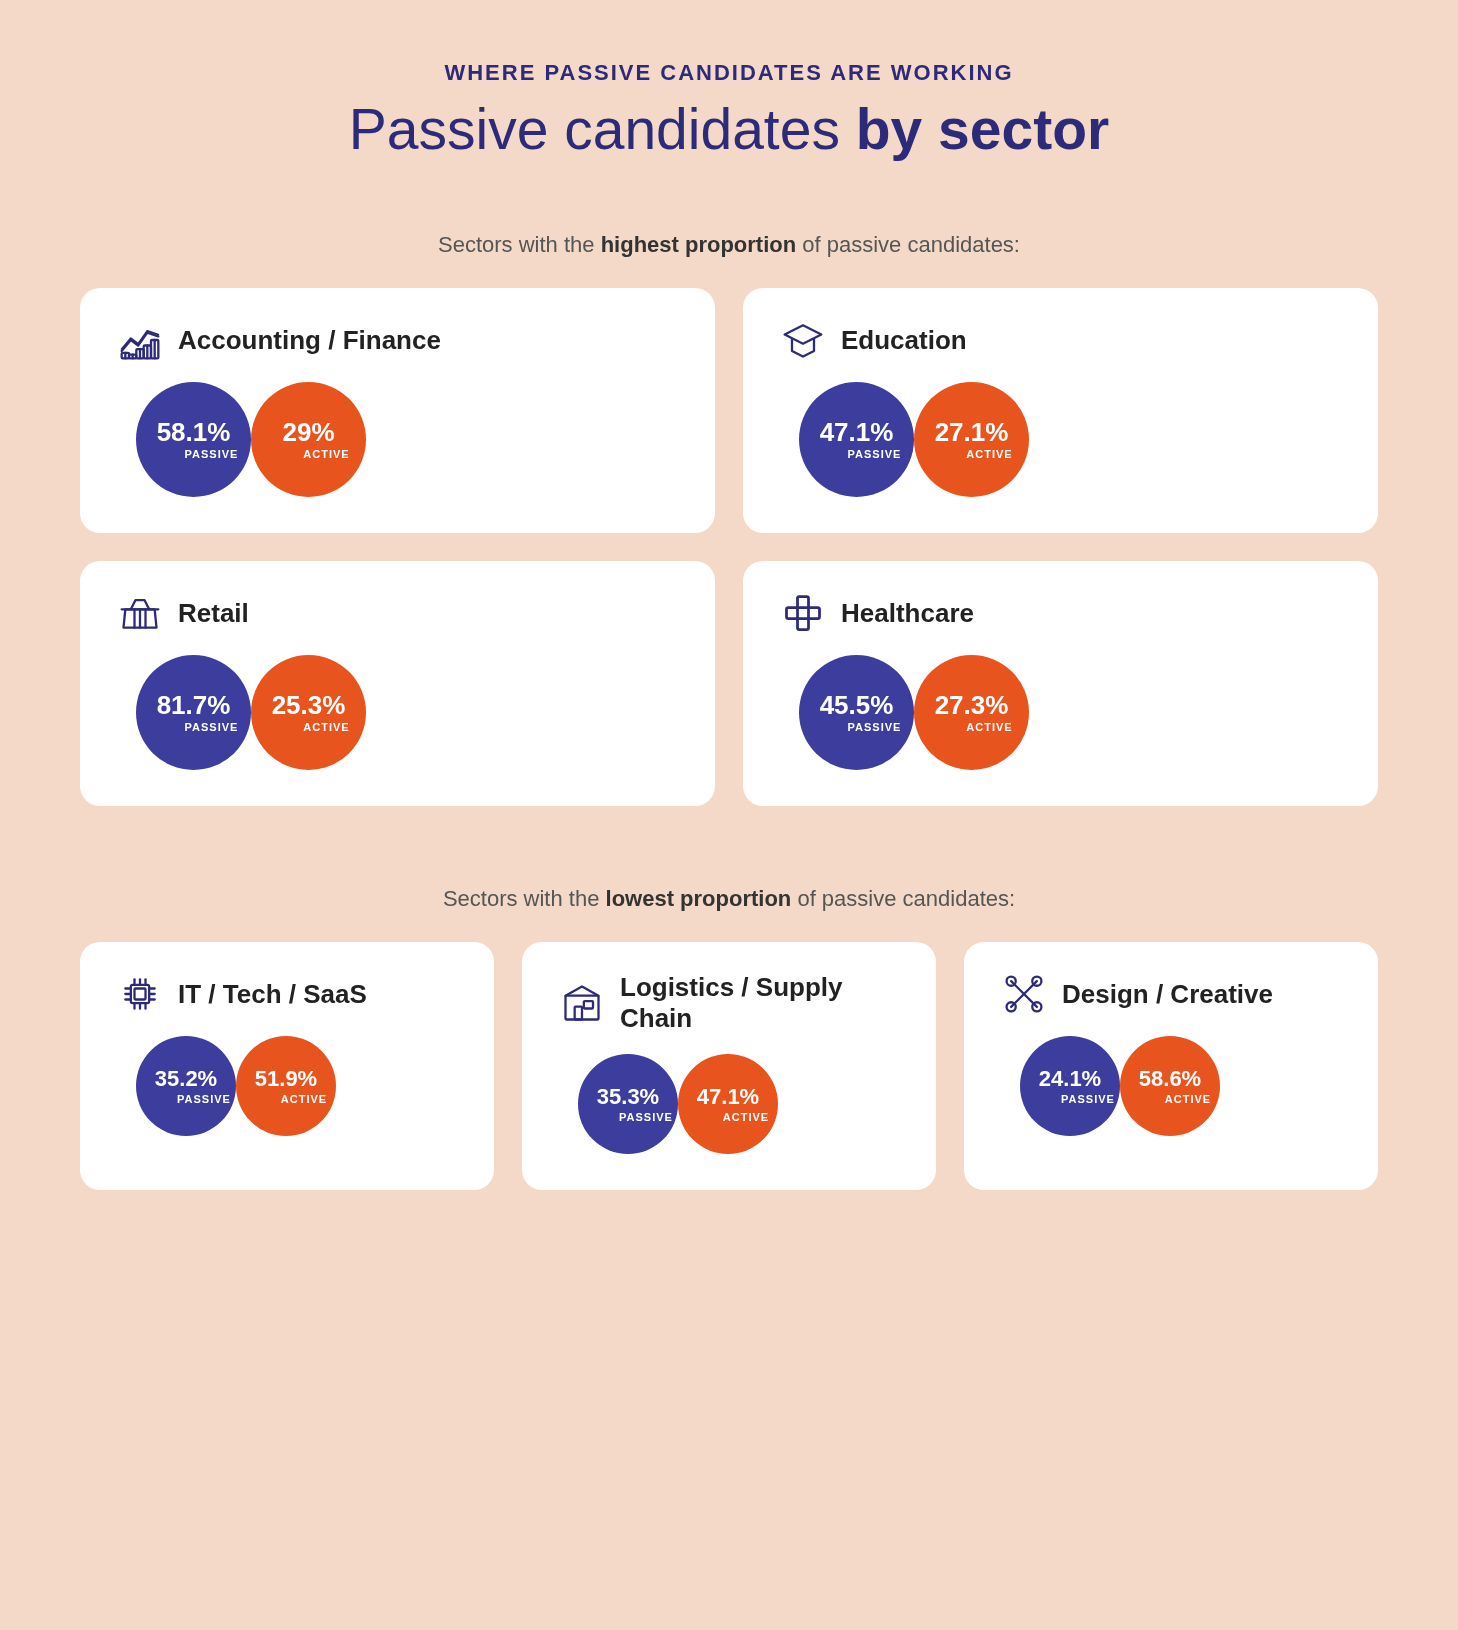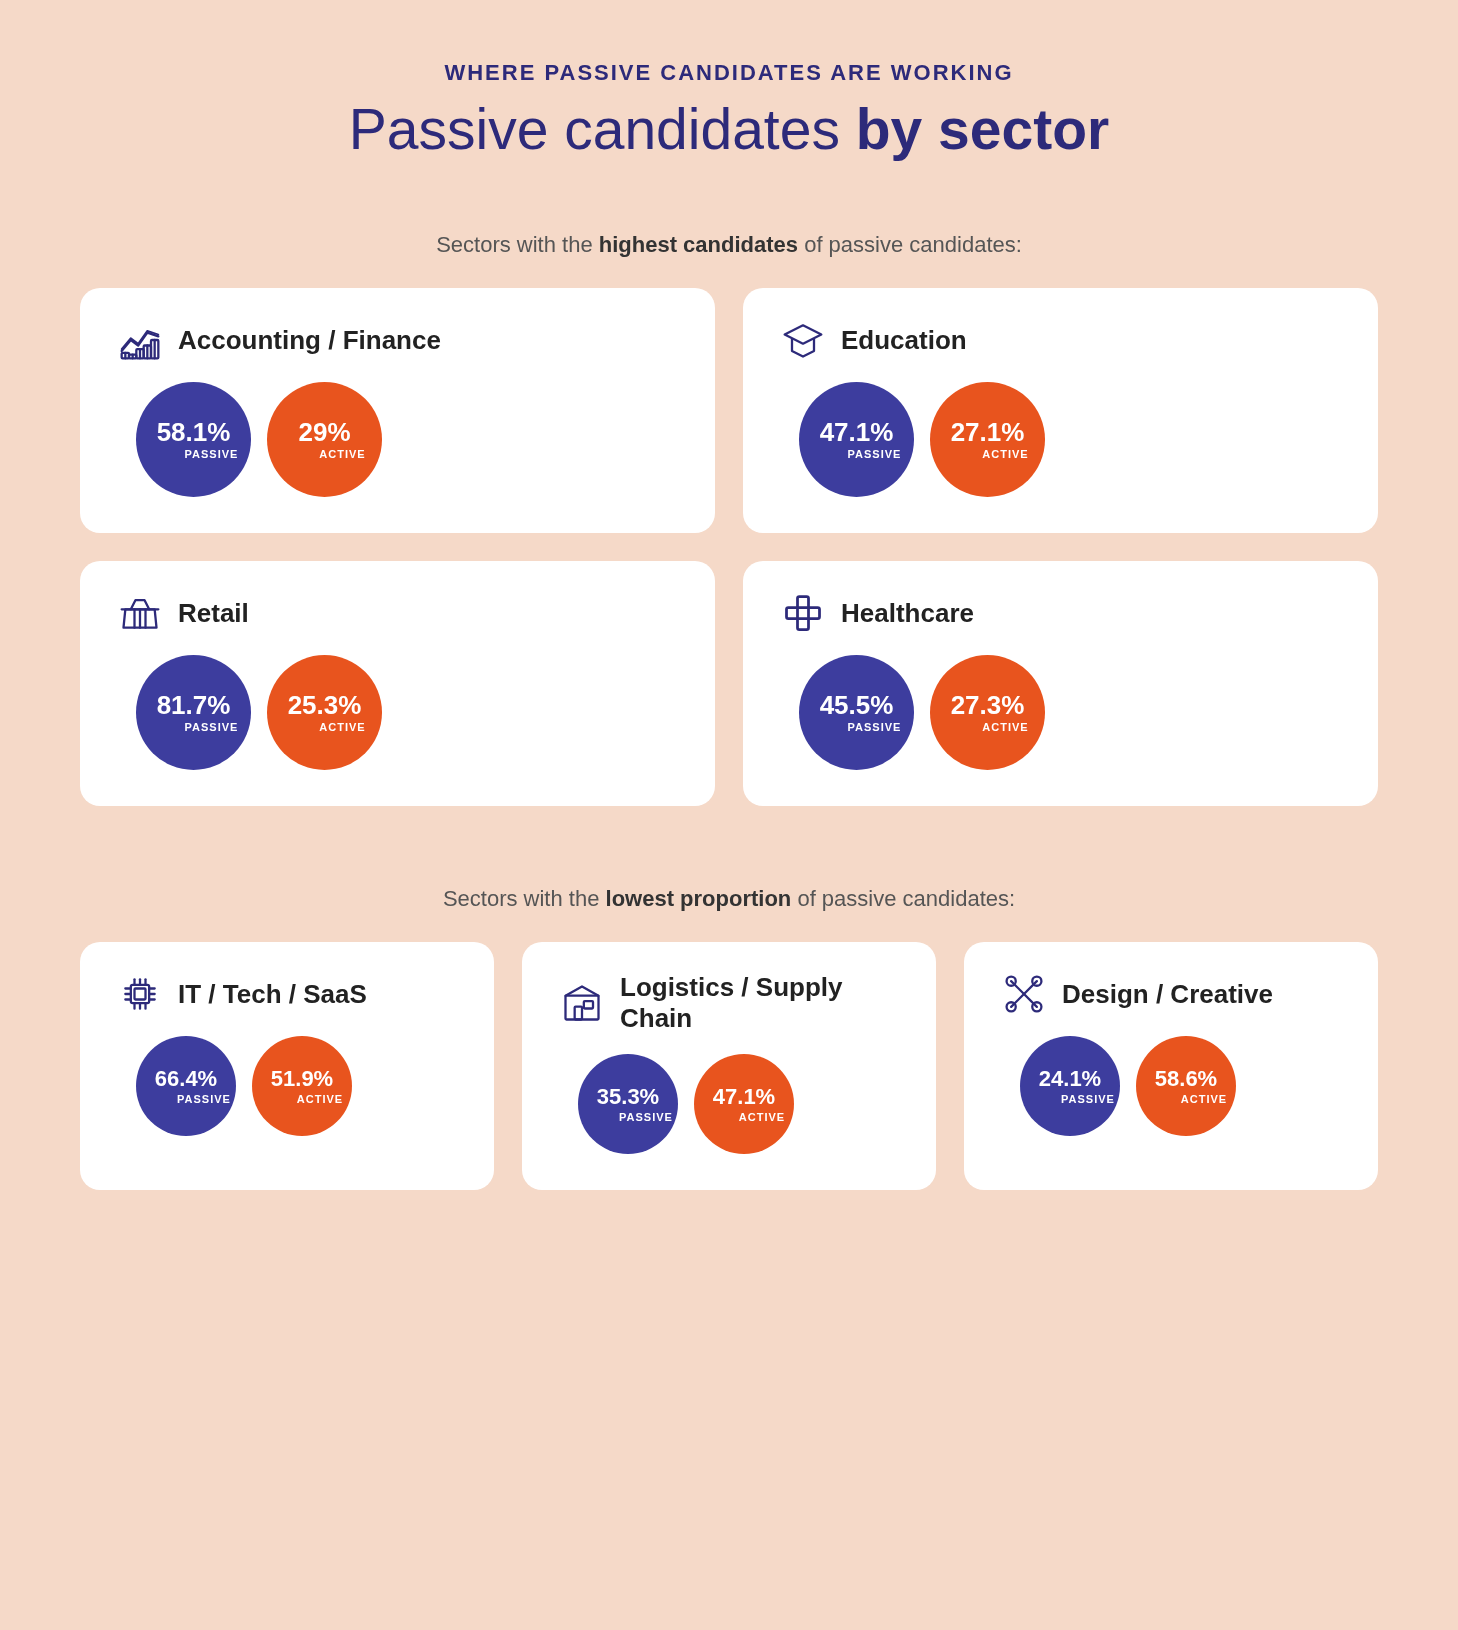--- a/index.html
+++ b/index.html
@@ -82,21 +82,20 @@
       min-width: 48px;
     }
     .card-title {
       font-size: 26px;
       font-weight: 800;
       color: #222;
     }
     .card-stats {
       display: flex;
       align-items: center;
-      gap: 16px;
       margin-left: 20px;
     }
     .stat-circle {
       width: 115px;
       height: 115px;
       border-radius: 50%;
       display: flex;
       flex-direction: column;
       align-items: center;
       justify-content: center;
@@ -145,21 +144,21 @@
 <body>
 
 <div class="page-header">
   <div class="subtitle-label">WHERE PASSIVE CANDIDATES ARE WORKING</div>
   <div class="main-title">
     <span>Passive candidates </span><strong>by sector</strong>
   </div>
 </div>
 
 <div class="section-intro">
-  <span>Sectors with the </span><strong>highest candidates</strong><span> of passive candidates:</span>
+  <span>Sectors with the </span><strong>highest proportion</strong><span> of passive candidates:</span>
 </div>
 
 <div class="grid-2col">
 
   <div class="sector-card">
     <div class="card-header">
       <div class="card-icon">
         <svg class="icon-svg" viewBox="0 0 48 48" fill="none" stroke="#2d2a7a" stroke-width="2.5" stroke-linecap="round" stroke-linejoin="round">
           <polyline points="4,36 14,24 22,30 32,16 44,20"></polyline>
           <line x1="8" y1="44" x2="8" y2="38"></line>
@@ -286,21 +285,21 @@
           <line x1="34" y1="18" x2="40" y2="18"></line>
           <line x1="34" y1="24" x2="40" y2="24"></line>
           <line x1="34" y1="30" x2="40" y2="30"></line>
           <rect x="18" y="18" width="12" height="12" rx="1"></rect>
         </svg>
       </div>
       <div class="card-title">IT / Tech / SaaS</div>
     </div>
     <div class="card-stats">
       <div class="stat-circle passive small">
-        <span class="stat-value small-font">66.4%</span>
+        <span class="stat-value small-font">35.2%</span>
         <span class="stat-label">PASSIVE</span>
       </div>
       <div class="stat-circle active small">
         <span class="stat-value small-font">51.9%</span>
         <span class="stat-label">ACTIVE</span>
       </div>
     </div>
   </div>
 
   <div class="sector-card">

